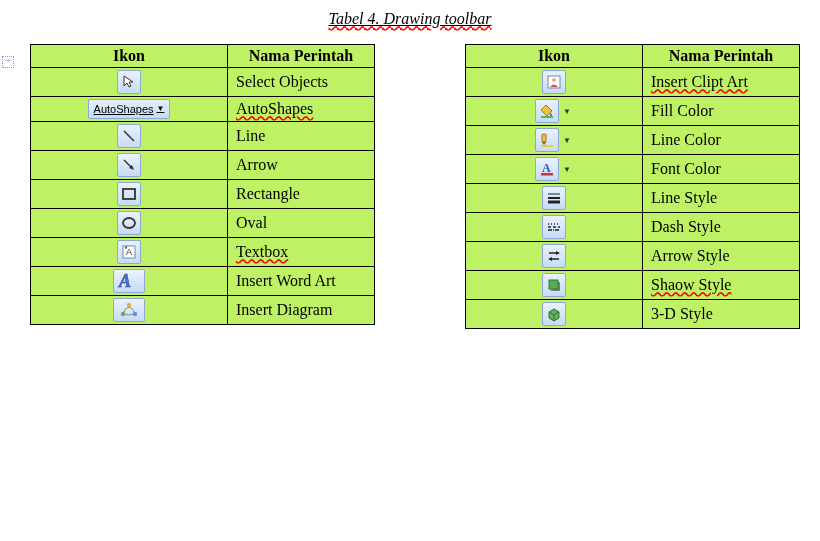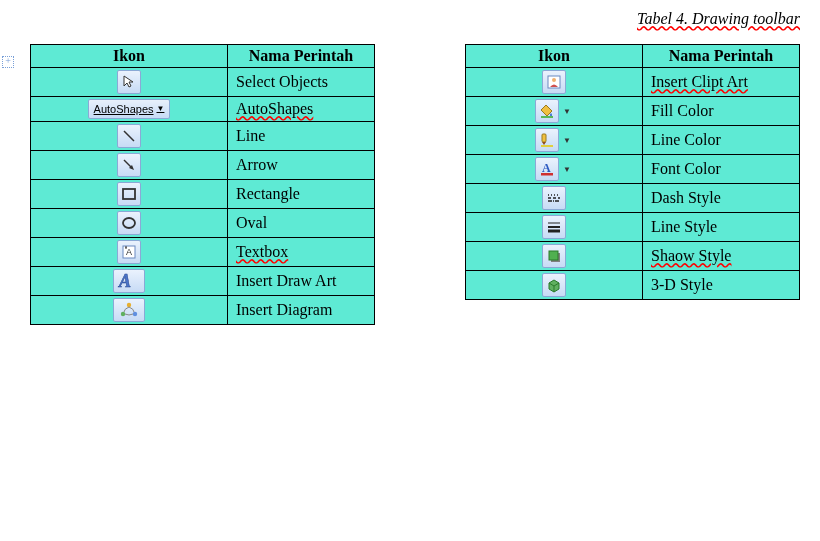--- a/index.html
+++ b/index.html
@@ -6,38 +6,39 @@
     font-family: "Times New Roman", Times, serif;
     font-size: 16px;
     color: #000;
     background: #fff;
     margin: 0;
     padding: 10px 20px 20px 20px;
     width: 820px;
     box-sizing: border-box;
   }
   .caption {
-    text-align: right;
+    text-align: center;
     font-style: italic;
     margin: 0 0 16px 0;
+    text-decoration: underline;
   }
   .caption .underline {
     text-decoration: underline;
     text-decoration-color: red;
     text-decoration-style: wavy;
   }
   .tables-wrap {
     display: flex;
     gap: 90px;
     align-items: flex-start;
     padding-left: 10px;
   }
   table {
     border-collapse: collapse;
-    background: #5eead4;
+    background: #bef264;
   }
   th, td {
     border: 1px solid #000;
     padding: 2px 8px;
     vertical-align: middle;
     text-align: left;
   }
   th {
     font-weight: bold;
     text-align: center;
@@ -209,21 +210,21 @@
     </tr>
 
     <tr>
       <td class="icon-cell">
         <span class="sq sq-wide">
           <svg width="24" height="20" viewBox="0 0 24 20">
                 <text x="2" y="16" font-size="18" font-family="'Times New Roman',serif" font-style="italic" font-weight="bold" fill="#4a74c9" stroke="#2a4a90" stroke-width="0.5">A</text>
               </svg>
         </span>
       </td>
-      <td>Insert Draw Art</td>
+      <td>Insert Word Art</td>
     </tr>
 
     <tr>
       <td class="icon-cell">
         <span class="sq sq-wide">
           <svg width="22" height="18" viewBox="0 0 22 18">
                 <circle cx="11" cy="4" r="2.2" fill="#e8b030"></circle>
                 <circle cx="5" cy="13" r="2.2" fill="#5fb05f"></circle>
                 <circle cx="17" cy="13" r="2.2" fill="#5f8fe0"></circle>
                 <path d="M11 6 Q6 8 6 11" fill="none" stroke="#888" stroke-width="1"></path>
@@ -302,42 +303,55 @@
           <span class="tri2">▼</span>
         </span>
       </td>
       <td>Font Color</td>
     </tr>
 
     <tr>
       <td class="icon-cell">
         <span class="sq">
           <svg width="16" height="16" viewBox="0 0 16 16">
+                <line x1="2" y1="4" x2="14" y2="4" stroke="#222" stroke-width="1"></line>
+                <line x1="2" y1="8" x2="14" y2="8" stroke="#222" stroke-width="2"></line>
+                <line x1="2" y1="12" x2="14" y2="12" stroke="#222" stroke-width="3"></line>
+              </svg>
+        </span>
+      </td>
+      <td>Line Style</td>
+    </tr>
+
+    <tr>
+      <td class="icon-cell">
+        <span class="sq">
+          <svg width="16" height="16" viewBox="0 0 16 16">
                 <line x1="2" y1="5" x2="14" y2="5" stroke="#222" stroke-width="1.5" stroke-dasharray="1 2"></line>
                 <line x1="2" y1="8" x2="14" y2="8" stroke="#222" stroke-width="1.5" stroke-dasharray="3 2"></line>
                 <line x1="2" y1="11" x2="14" y2="11" stroke="#222" stroke-width="1.5" stroke-dasharray="4 1 1 1"></line>
               </svg>
         </span>
       </td>
       <td>Dash Style</td>
     </tr>
 
     <tr>
       <td class="icon-cell">
         <span class="sq">
           <svg width="16" height="16" viewBox="0 0 16 16">
-                <line x1="2" y1="4" x2="14" y2="4" stroke="#222" stroke-width="1"></line>
-                <line x1="2" y1="8" x2="14" y2="8" stroke="#222" stroke-width="2"></line>
-                <line x1="2" y1="12" x2="14" y2="12" stroke="#222" stroke-width="3"></line>
-              </svg>
-        </span>
-      </td>
-      <td>Line Style</td>
-    </tr>
-
+                <line x1="3" y1="5" x2="11" y2="5" stroke="#222" stroke-width="1.5"></line>
+                <polygon points="14,5 10,3 10,7" fill="#222"></polygon>
+                <line x1="5" y1="11" x2="13" y2="11" stroke="#222" stroke-width="1.5"></line>
+                <polygon points="2,11 6,9 6,13" fill="#222"></polygon>
+              </svg>
+        </span>
+      </td>
+      <td>Arrow Style</td>
+    </tr>
 
     <tr>
       <td class="icon-cell">
         <span class="sq">
           <svg width="16" height="16" viewBox="0 0 16 16">
                 <rect x="5" y="5" width="9" height="9" fill="#808080"></rect>
                 <rect x="3" y="3" width="9" height="9" fill="#50b050" stroke="#2a7a2a"></rect>
               </svg>
         </span>
       </td>

